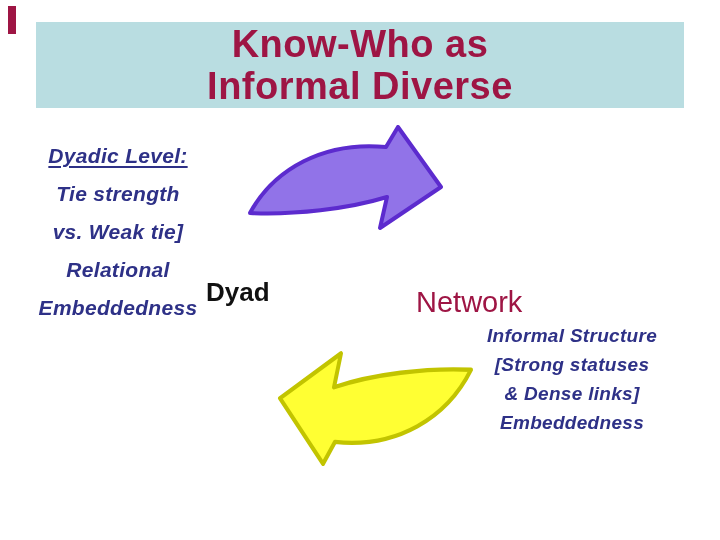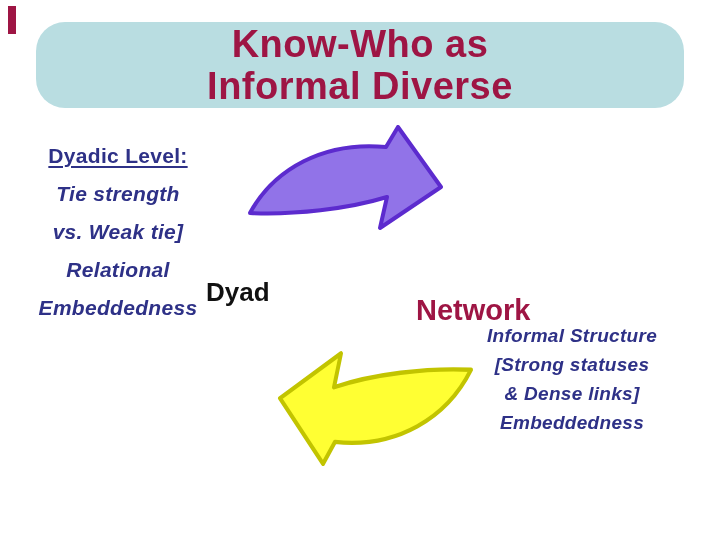--- a/index.html
+++ b/index.html
@@ -10,46 +10,46 @@
   *{margin:0;padding:0;box-sizing:border-box;}
   html,body{width:720px;height:540px;}
   body{font-family:"Liberation Sans","DejaVu Sans",sans-serif;background:#ffffff;overflow:hidden;}
   .slide{position:relative;width:720px;height:540px;background:#ffffff;}
 
   .corner-mark{position:absolute;left:8px;top:6px;width:8px;height:28px;background:var(--crimson);}
 
   .title-box{
     position:absolute;left:36px;top:22px;width:648px;height:86px;
     background:var(--title-bg);
-    display:flex;flex-direction:column;justify-content:center;align-items:center;border-radius:29px;
+    display:flex;flex-direction:column;justify-content:center;align-items:center;
   }
   .title-line{
     color:var(--crimson);font-size:38px;font-weight:bold;line-height:42px;letter-spacing:0.5px;
   }
 
   .left-block{
     position:absolute;left:12px;top:137px;width:212px;
     color:var(--navy);font-weight:bold;font-size:21px;line-height:38px;
     text-align:center;letter-spacing:0.3px;
   }
   .right-block{
     position:absolute;left:428px;top:321px;width:288px;
     color:var(--navy);font-weight:bold;font-size:19px;line-height:29px;
     text-align:center;letter-spacing:0.3px;
   }
-  .heading{text-decoration:underline;text-underline-offset:3px;}
+  .heading{text-decoration:underline;text-underline-offset:3px;font-style:italic;}
   .it{font-style:italic;}
 
   .dyad-label{
     position:absolute;left:206px;top:277px;
     color:var(--black);font-size:26px;font-weight:bold;
   }
   .network-label{
-    position:absolute;left:416px;top:294px;
-    color:var(--crimson);font-size:29px;font-weight:bold;
+    position:absolute;left:416px;top:286px;
+    color:var(--crimson);font-size:29px;font-weight:normal;
   }
 
   .arrow-up{position:absolute;left:246px;top:125px;width:198px;height:107px;}
   .arrow-down{position:absolute;left:277px;top:349px;width:198px;height:117px;}
   .arrow-up path{fill:var(--purple-fill);stroke:var(--purple-stroke);}
   .arrow-down path{fill:var(--yellow-fill);stroke:var(--yellow-stroke);}
 </style>
 </head>
 <body>
 

